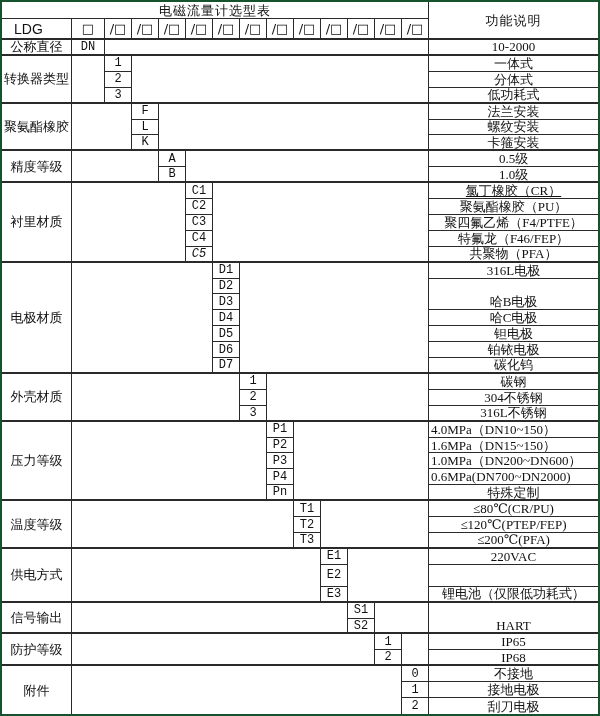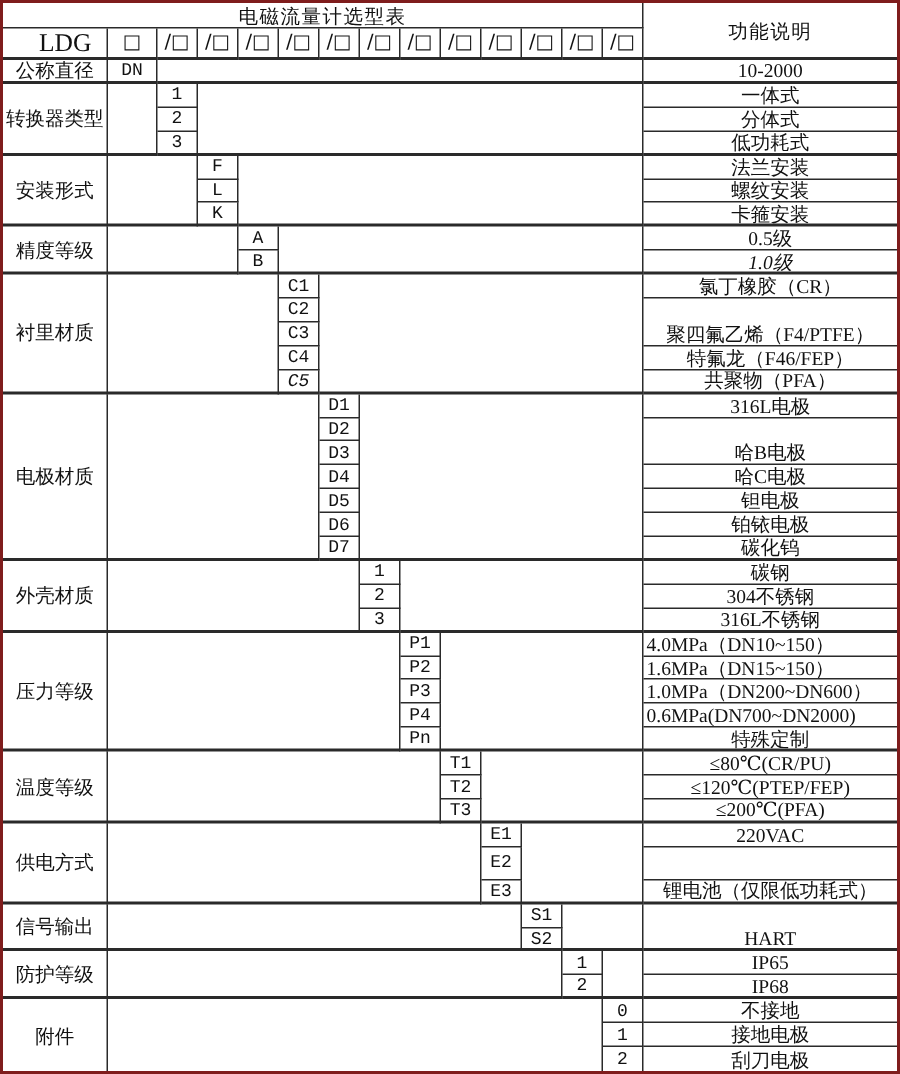--- a/index.html
+++ b/index.html
@@ -1,21 +1,21 @@
 <!DOCTYPE html>
 <html><head>
 <meta charset="utf-8">
 <style>
   html,body{margin:0;padding:0;background:#f2f2f2;}
   #page{
     position:relative;
     width:600px;height:716px;
     box-sizing:border-box;
     background:#ffffff;
-    border:2px solid #7f1d1d;
+    border:2px solid #14532d;
     font-family:"Liberation Serif","DejaVu Serif",serif;
     color:#111;
   }
   #grid{
     display:grid;
     width:100%;height:100%;
     grid-template-columns:70px 33px repeat(12,27px) 1fr;
     grid-template-rows:17px 21px repeat(42,1fr);
   }
   .c{
@@ -27,21 +27,21 @@
     overflow:hidden;white-space:nowrap;
   }
   .gb{border-bottom-width:2px;}          
   .no-b{border-bottom:none;}             
   .last-col{border-right:none;}          
   .title-cell{font-size:13px;letter-spacing:1px;}
   .label-cell{font-size:13px;}
   .code-cell{font-size:12px;font-family:"Liberation Mono","DejaVu Sans Mono",monospace;}
   .desc-cell{font-size:13px;}
   .desc-cell.left{justify-content:flex-start;padding-left:2px;}
-  .model-prefix{justify-content:flex-start;padding-left:24px;font-family:Liberation Serif, serif;font-size:17px;}
+  .model-prefix{justify-content:flex-start;padding-left:12px;font-family:Liberation Sans, sans-serif;font-size:14px;}
   .slot-cell{font-size:13px;font-family:"DejaVu Sans",sans-serif;}
   .filler{}
 </style>
 </head>
 <body>
 
 <div id="page">
   <div id="grid">
       <div class="c title-cell" style="grid-area: 1 / 1 / auto / span 14;">电磁流量计选型表</div>
       <div class="c last-col gb title-cell" style="grid-area: 1 / 15 / span 2;">功能说明</div>
@@ -65,42 +65,43 @@
       <div class="c desc-cell last-col gb" style="grid-area: 3 / 15;">10-2000</div>
       <div class="c label-cell gb" style="grid-area: 4 / 1 / span 3;">转换器类型</div>
       <div class="c filler gb" style="grid-area: 4 / 2 / span 3 / span 1;"></div>
       <div class="c filler gb" style="grid-area: 4 / 4 / span 3 / span 11;"></div>
       <div class="c code-cell " style="grid-area: 4 / 3;">1</div>
       <div class="c desc-cell last-col " style="grid-area: 4 / 15;">一体式</div>
       <div class="c code-cell " style="grid-area: 5 / 3;">2</div>
       <div class="c desc-cell last-col " style="grid-area: 5 / 15;">分体式</div>
       <div class="c code-cell gb" style="grid-area: 6 / 3;">3</div>
       <div class="c desc-cell last-col gb" style="grid-area: 6 / 15;">低功耗式</div>
-      <div class="c label-cell gb" style="grid-area: 7 / 1 / span 3;">安装形式</div>
+      <div class="c label-cell gb" style="grid-area: 7 / 1 / span 3;">聚氨酯橡胶</div>
       <div class="c filler gb" style="grid-area: 7 / 2 / span 3 / span 2;"></div>
       <div class="c filler gb" style="grid-area: 7 / 5 / span 3 / span 10;"></div>
       <div class="c code-cell " style="grid-area: 7 / 4;">F</div>
       <div class="c desc-cell last-col " style="grid-area: 7 / 15;">法兰安装</div>
       <div class="c code-cell " style="grid-area: 8 / 4;">L</div>
       <div class="c desc-cell last-col " style="grid-area: 8 / 15;">螺纹安装</div>
       <div class="c code-cell gb" style="grid-area: 9 / 4;">K</div>
       <div class="c desc-cell last-col gb" style="grid-area: 9 / 15;">卡箍安装</div>
       <div class="c label-cell gb" style="grid-area: 10 / 1 / span 2;">精度等级</div>
       <div class="c filler gb" style="grid-area: 10 / 2 / span 2 / span 3;"></div>
       <div class="c filler gb" style="grid-area: 10 / 6 / span 2 / span 9;"></div>
       <div class="c code-cell " style="grid-area: 10 / 5;">A</div>
       <div class="c desc-cell last-col " style="grid-area: 10 / 15;">0.5级</div>
       <div class="c code-cell gb" style="grid-area: 11 / 5;">B</div>
-      <div class="c desc-cell last-col gb" style="grid-area: 11 / 15; font-style: italic;">1.0级</div>
+      <div class="c desc-cell last-col gb" style="grid-area: 11 / 15;">1.0级</div>
       <div class="c label-cell gb" style="grid-area: 12 / 1 / span 5;">衬里材质</div>
       <div class="c filler gb" style="grid-area: 12 / 2 / span 5 / span 4;"></div>
       <div class="c filler gb" style="grid-area: 12 / 7 / span 5 / span 8;"></div>
       <div class="c code-cell " style="grid-area: 12 / 6;">C1</div>
-      <div class="c desc-cell last-col " style="grid-area: 12 / 15;">氯丁橡胶（CR）</div>
+      <div class="c desc-cell last-col " style="grid-area: 12 / 15; text-decoration: underline;">氯丁橡胶（CR）</div>
       <div class="c code-cell " style="grid-area: 13 / 6;">C2</div>
+      <div class="c desc-cell last-col " style="grid-area: 13 / 15;">聚氨酯橡胶（PU）</div>
       <div class="c code-cell " style="grid-area: 14 / 6;">C3</div>
       <div class="c desc-cell last-col " style="grid-area: 14 / 15;">聚四氟乙烯（F4/PTFE）</div>
       <div class="c code-cell " style="grid-area: 15 / 6;">C4</div>
       <div class="c desc-cell last-col " style="grid-area: 15 / 15;">特氟龙（F46/FEP）</div>
       <div class="c code-cell gb" style="grid-area: 16 / 6; font-style: italic;">C5</div>
       <div class="c desc-cell last-col gb" style="grid-area: 16 / 15; text-align: right;">共聚物（PFA）</div>
       <div class="c label-cell gb" style="grid-area: 17 / 1 / span 7;">电极材质</div>
       <div class="c filler gb" style="grid-area: 17 / 2 / span 7 / span 5;"></div>
       <div class="c filler gb" style="grid-area: 17 / 8 / span 7 / span 7;"></div>
       <div class="c code-cell " style="grid-area: 17 / 7;">D1</div>

